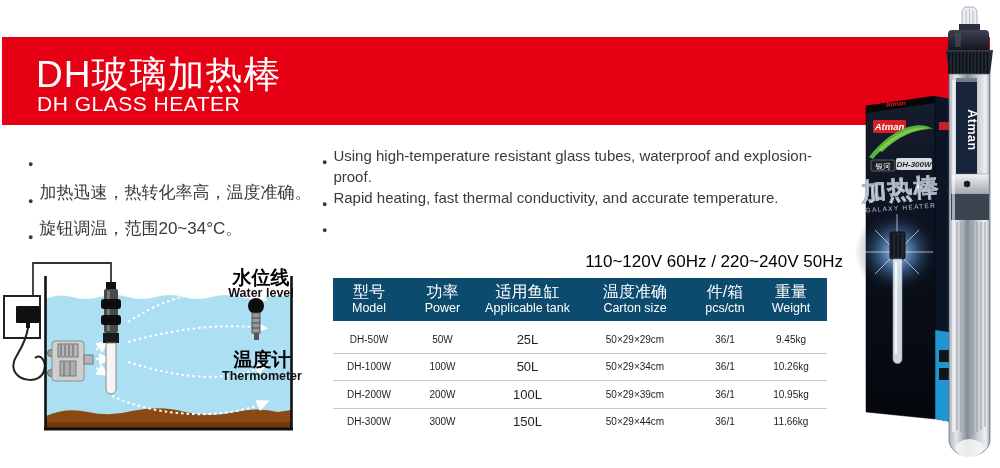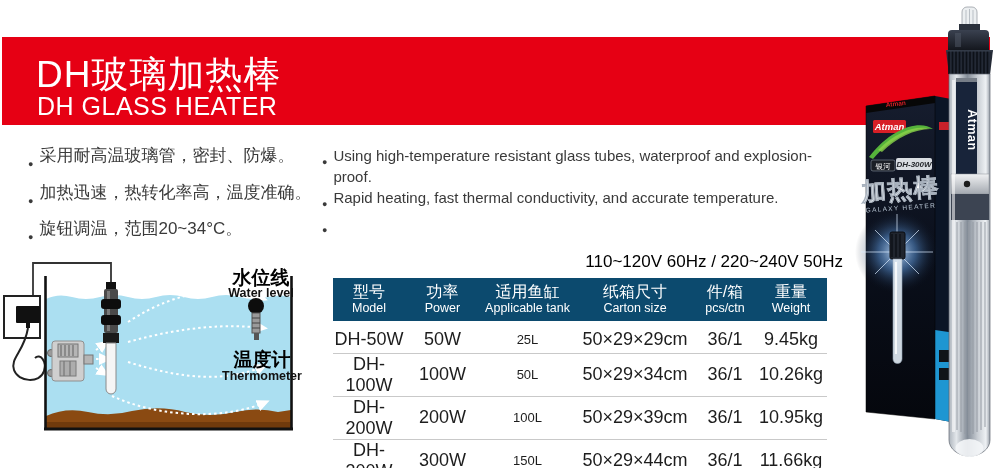--- a/index.html
+++ b/index.html
@@ -1,61 +1,60 @@
 <!DOCTYPE html>
 <html><head>
 <meta charset="utf-8">
 <style>
   html,body{margin:0;padding:0;background:#fff;}
   #page{position:relative;width:1000px;height:468px;background:#fff;overflow:hidden;
         font-family:"Liberation Sans","DejaVu Sans",sans-serif;}
   
   #red-bar{position:absolute;left:2px;top:37px;width:988px;height:88px;background:#e60014;z-index:1;}
   .title-cn{position:absolute;left:36px;top:50px;font-size:37px;font-weight:normal;color:#fff;z-index:2;letter-spacing:1px;}
-  .title-en{position:absolute;left:37px;top:92px;font-size:25px;color:#fff;z-index:2;letter-spacing:.5px;}
+  .title-en{position:absolute;left:37px;top:92px;font-size:21px;color:#fff;z-index:2;letter-spacing:.5px;}
   
   .feat{position:absolute;z-index:2;color:#3a3a3a;list-style:none;margin:0;padding:0;}
   #feat-cn{left:28px;top:142px;width:300px;font-size:17px;line-height:27.5px;}
   #feat-en{left:322px;top:146px;width:525px;font-size:15px;line-height:20.8px;}
   .feat li{display:flex;}
   .feat .dot{flex:0 0 auto;font-size:9px;margin-right:6px;}
   #feat-cn .dot{margin-top:9px;}
   #feat-en .dot{margin-top:6px;}
   
   #voltage{position:absolute;left:450px;top:252px;width:393px;text-align:right;
            font-size:17px;color:#000;z-index:2;}
   
   #spec{position:absolute;left:333px;top:278px;z-index:2;}
   #spec table{border-collapse:collapse;table-layout:fixed;width:494px;}
   #spec thead tr{background:#0c4a6e;}
   #spec th{font-weight:normal;color:#fff;text-align:center;padding:4px 0 5px 0;}
   #spec th .cn{font-size:16px;line-height:19px;}
   #spec th .en{font-size:12.5px;line-height:15px;}
-  #spec td{text-align:center;color:#1d1d1d;font-size:18px;height:26.5px;padding:0;}
+  #spec td{text-align:center;color:#1d1d1d;font-size:10px;height:26.5px;padding:0;}
   #spec tbody tr + tr td{border-top:1.5px solid #c9c9c9;}
   #spec tbody tr:first-child td{padding-top:5px;}
   #spec td.tank{font-size:13px;}
   
   #aquarium{position:absolute;left:0;top:248px;z-index:2;}
   #product{position:absolute;left:845px;top:0;z-index:3;}
   text{font-family:"Liberation Sans","DejaVu Sans",sans-serif;}
 </style>
 </head>
 <body>
 
 <div id="page">
 
   <div id="red-bar"></div>
   <div class="title-cn">DH玻璃加热棒</div>
   <div class="title-en">DH GLASS HEATER</div>
 
   <ul id="feat-cn" class="feat">
     <li>
         <span class="dot">●</span>
-        <span>采用耐高温玻璃管，密封、防爆。</span>
       </li>
     <li>
         <span class="dot">●</span>
         <span>加热迅速，热转化率高，温度准确。</span>
       </li>
     <li>
         <span class="dot">●</span>
         <span>旋钮调温，范围20~34°C。</span>
       </li>
   </ul>
@@ -94,21 +93,21 @@
             </th>
           <th>
               <div class="cn">功率</div>
               <div class="en">Power</div>
             </th>
           <th>
               <div class="cn">适用鱼缸</div>
               <div class="en">Applicable tank</div>
             </th>
           <th>
-              <div class="cn">纸箱尺寸</div>
+              <div class="cn">温度准确</div>
               <div class="en">Carton size</div>
             </th>
           <th>
               <div class="cn">件/箱</div>
               <div class="en">pcs/ctn</div>
             </th>
           <th>
               <div class="cn">重量</div>
               <div class="en">Weight</div>
             </th>

